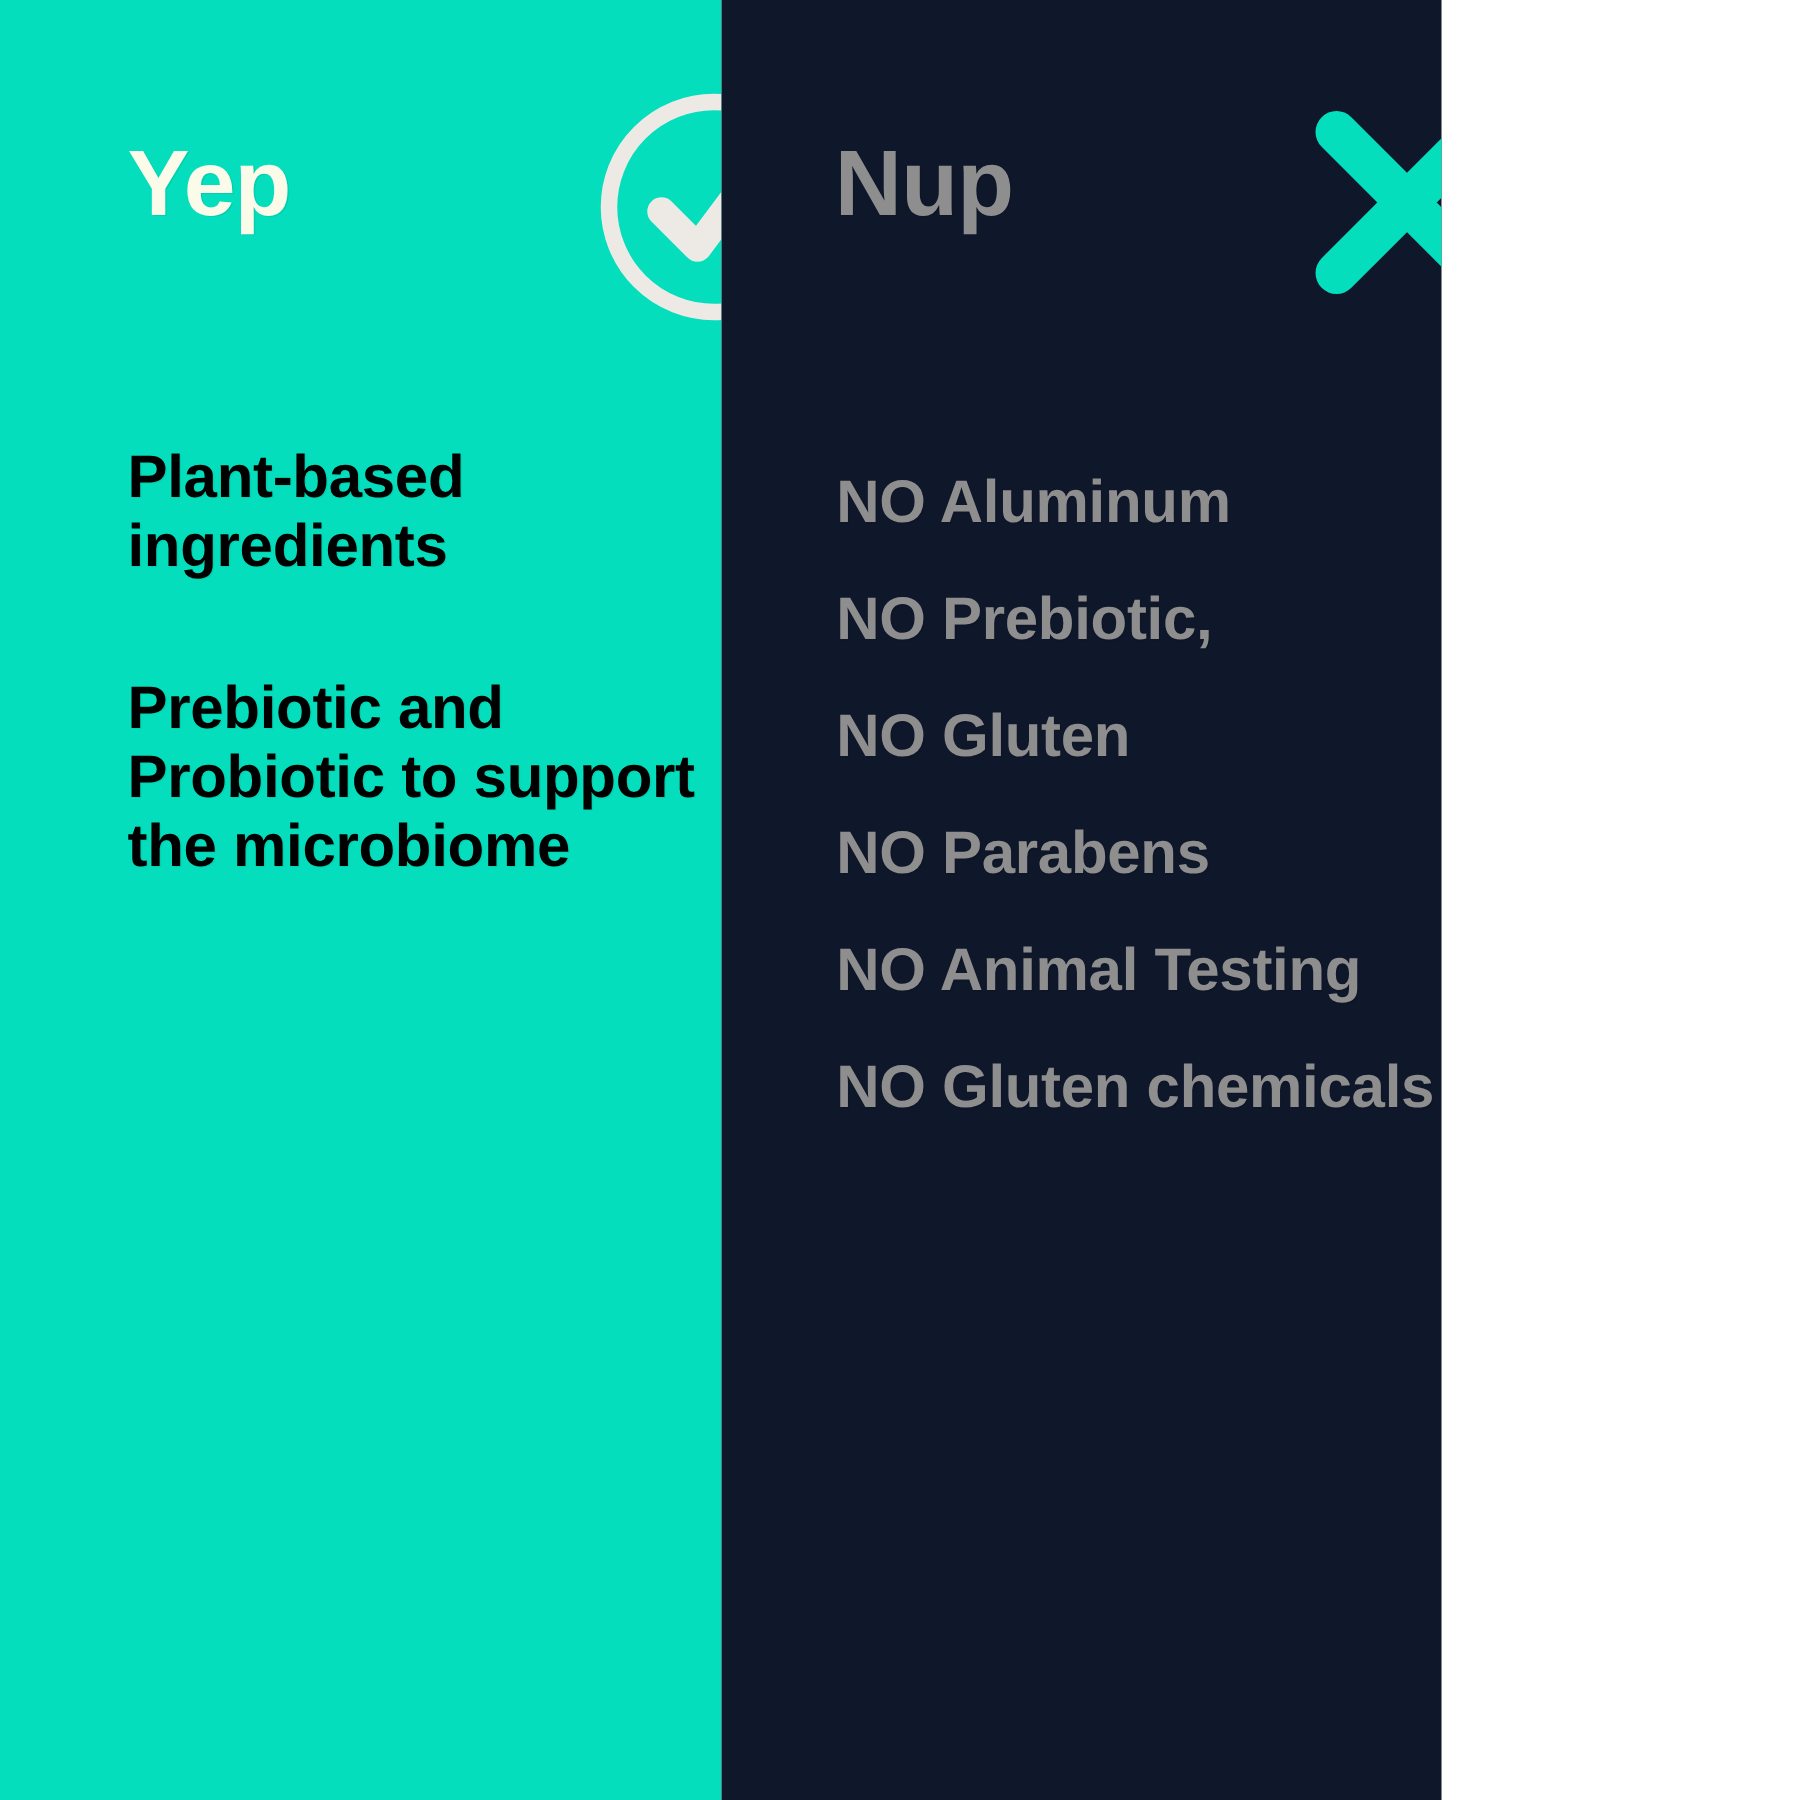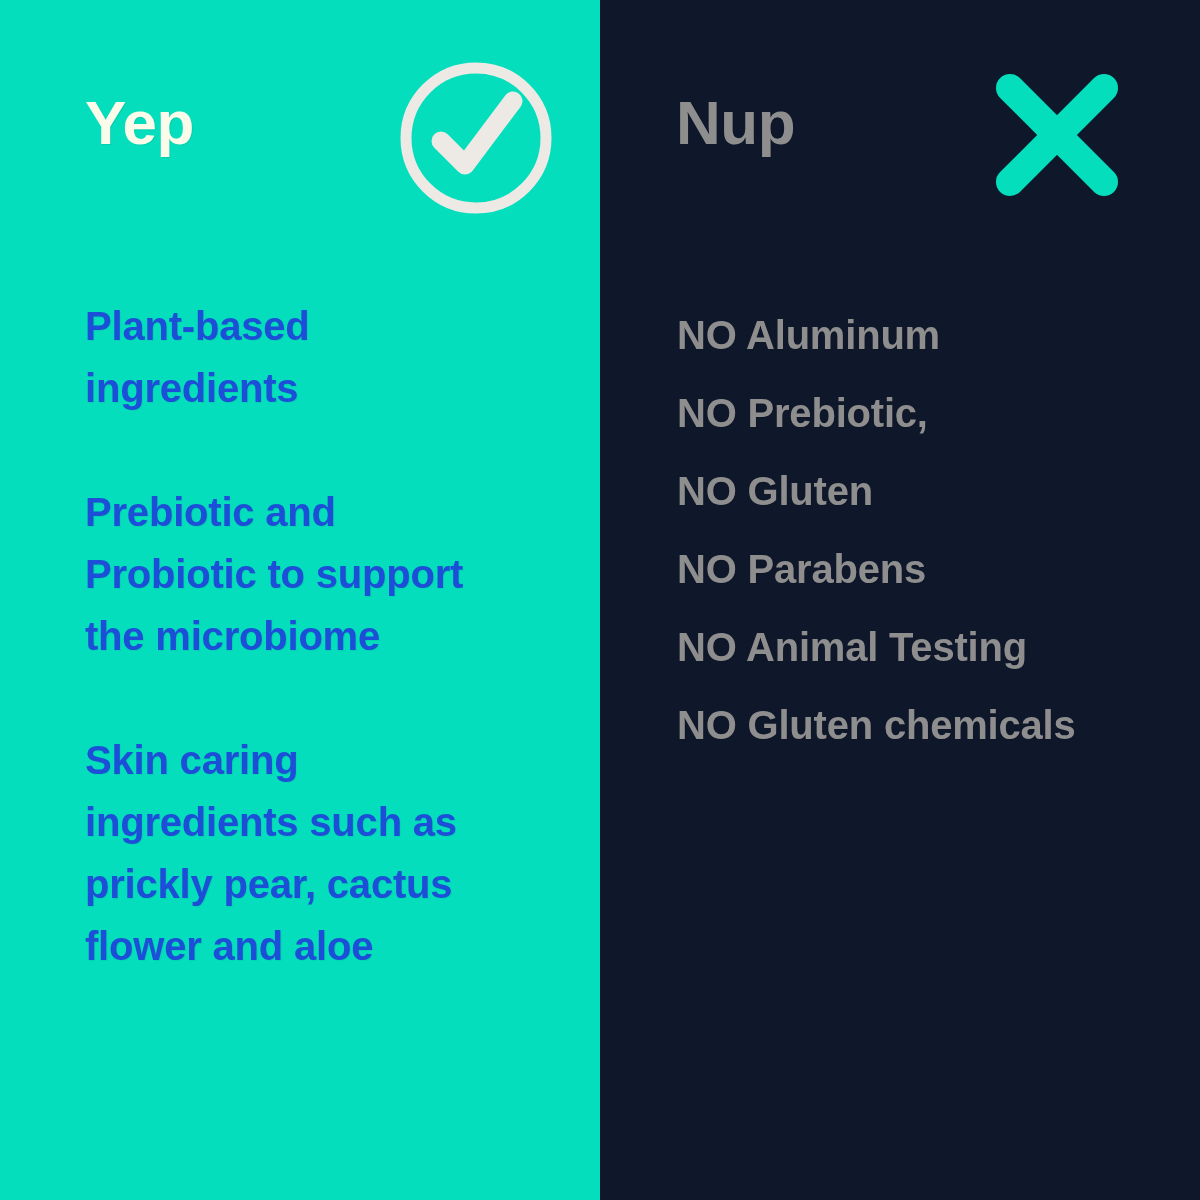--- a/index.html
+++ b/index.html
@@ -6,21 +6,21 @@
     margin: 0;
     padding: 0;
   }
   body {
     width: 1200px;
     height: 1200px;
     font-family: "Liberation Sans", sans-serif;
     overflow: hidden;
   }
   .board {
-    width: 1200px;
+    width: 961px;
     height: 1200px;
     display: flex;
     position: relative;
   }
   .panel {
     width: 600px;
     height: 1200px;
     box-sizing: border-box;
     position: relative;
     overflow: hidden;
@@ -82,22 +82,22 @@
   
   .yep-list {
     position: absolute;
     left: 85px;
     top: 295px;
     width: 420px;
   }
   .yep-item {
     font-size: 40px;
     font-weight: bold;
-    line-height: 62px;
-    color: #1d4ed8;
+    line-height: 46px;
+    color: #000000;
     letter-spacing: -0.2px;
     text-shadow: 1px 1px 0 rgba(0,0,0,0.05);
     margin: 0 0 62px 0;
   }
   .yep-item:last-child {
     margin-bottom: 0;
   }
 
   .nup-list {
     position: absolute;
@@ -127,21 +127,20 @@
 
       <svg class="head-icon icon-check-circle" viewBox="0 0 160 160">
         <circle cx="80" cy="80" r="70" fill="none" stroke="#edeae6" stroke-width="11"></circle>
         <path d="M45 83 L69 107 L117 43" fill="none" stroke="#edeae6" stroke-width="19" stroke-linecap="round" stroke-linejoin="round"></path>
       </svg>
     </div>
 
     <div class="yep-list">
       <p class="yep-item">Plant-based ingredients</p>
       <p class="yep-item">Prebiotic and Probiotic to support the microbiome</p>
-      <p class="yep-item">Skin caring ingredients such as prickly pear, cactus flower and aloe</p>
     </div>
 
   </div>
 
   <div class="panel panel-nup">
 
     <div class="panel-head">
       <div class="head-title">Nup</div>
 
       <svg class="head-icon icon-cross" viewBox="0 0 130 130">

